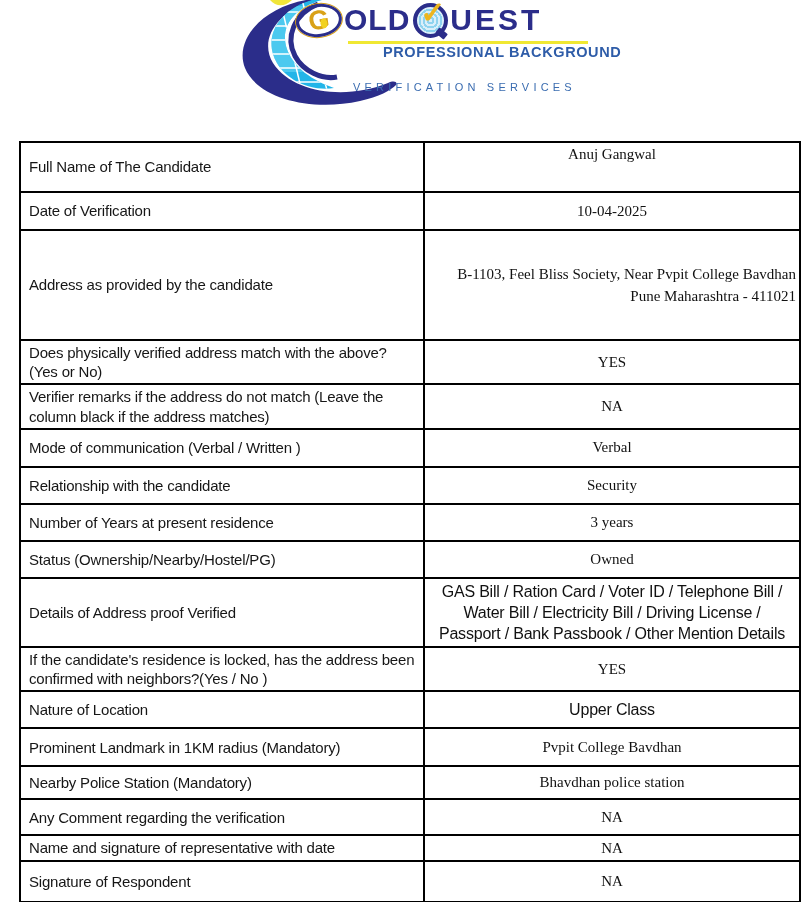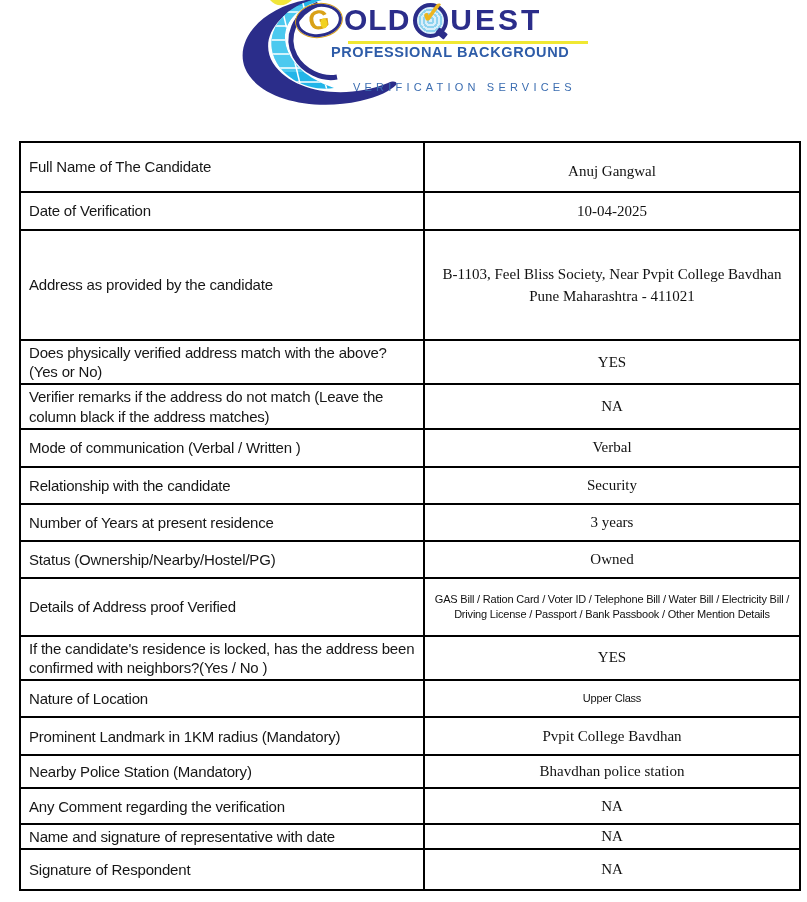--- a/index.html
+++ b/index.html
@@ -35,21 +35,21 @@
   .q-tail {
     position:absolute; right:-3px; bottom:-3px; width:11px; height:7px;
     background:#2B2D8A; transform:rotate(40deg); border-radius:1px;
   }
   .q-check {
     position:absolute; left:3px; top:-9px; font-size:30px; font-weight:bold;
     color:#EDB51E; line-height:1;
   }
   .brand-underline { height:3px; background:#F0E832; width:240px; margin:1px 0 1px 52px; }
   .tagline1 {
-    margin-left:35px; color:#2E5CA8; font-weight:bold; font-size:14.5px;
+    margin-left:87px; color:#2E5CA8; font-weight:bold; font-size:14.5px;
     letter-spacing:0.6px; line-height:1.1; white-space:nowrap;
   }
   .tagline2 {
     margin-left:57px; color:#3A6CB0; font-size:11px; letter-spacing:4.2px;
     margin-top:20px; white-space:nowrap;
   }
 
   
   .doc-table {
     position:absolute; left:19px; top:141px; width:780px;
@@ -57,24 +57,24 @@
   }
   .doc-table td { border:2px solid #000; padding:2px 8px; vertical-align:middle; overflow:hidden; }
   td.label {
     font-family:"Liberation Sans", sans-serif; font-size:15px;
     letter-spacing:-0.2px; color:#161616; line-height:1.28;
   }
   td.value {
     font-family:"Liberation Serif", serif; font-size:15px;
     text-align:center; color:#111111;
   }
-  td.v-top { vertical-align:top; padding-top:20px; }
-  td.v-left { text-align:center; padding:12px 3px; white-space:pre-line; line-height:1.5; }
+  td.v-top { vertical-align:top; padding-top:3px; }
+  td.v-left { text-align:right; padding:12px 3px; white-space:pre-line; line-height:1.5; }
   td.v-sans {
-    font-family:"Liberation Sans", sans-serif; font-size:11px;
+    font-family:"Liberation Sans", sans-serif; font-size:16px;
     letter-spacing:-0.2px; line-height:1.32;
   }
 </style>
 </head>
 <body>
 
 <div class="logo">
   <svg class="swoosh-svg" width="172" height="114" viewBox="0 0 172 114" xmlns="http://www.w3.org/2000/svg">
     <defs>
       <clipPath id="cyc">

